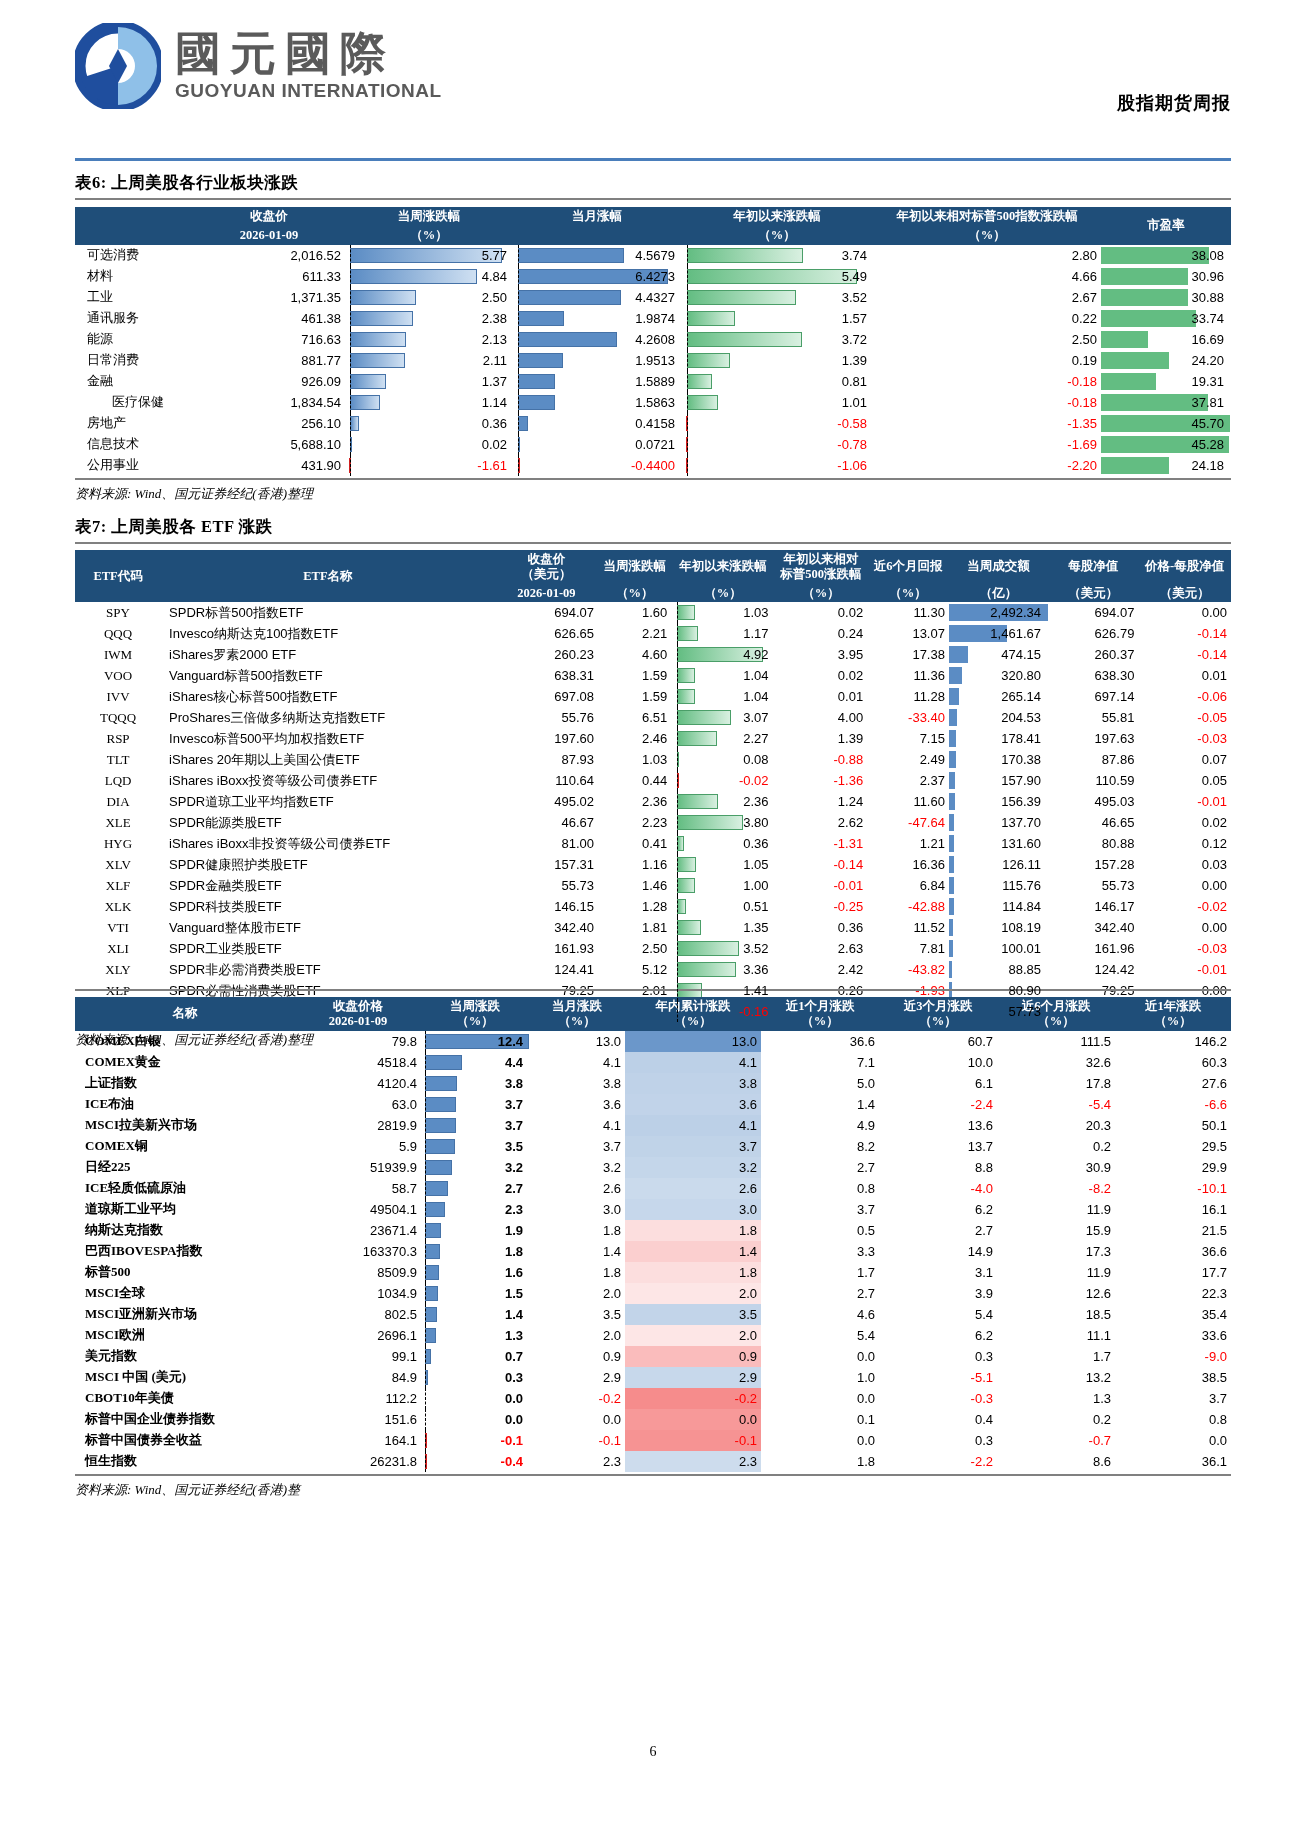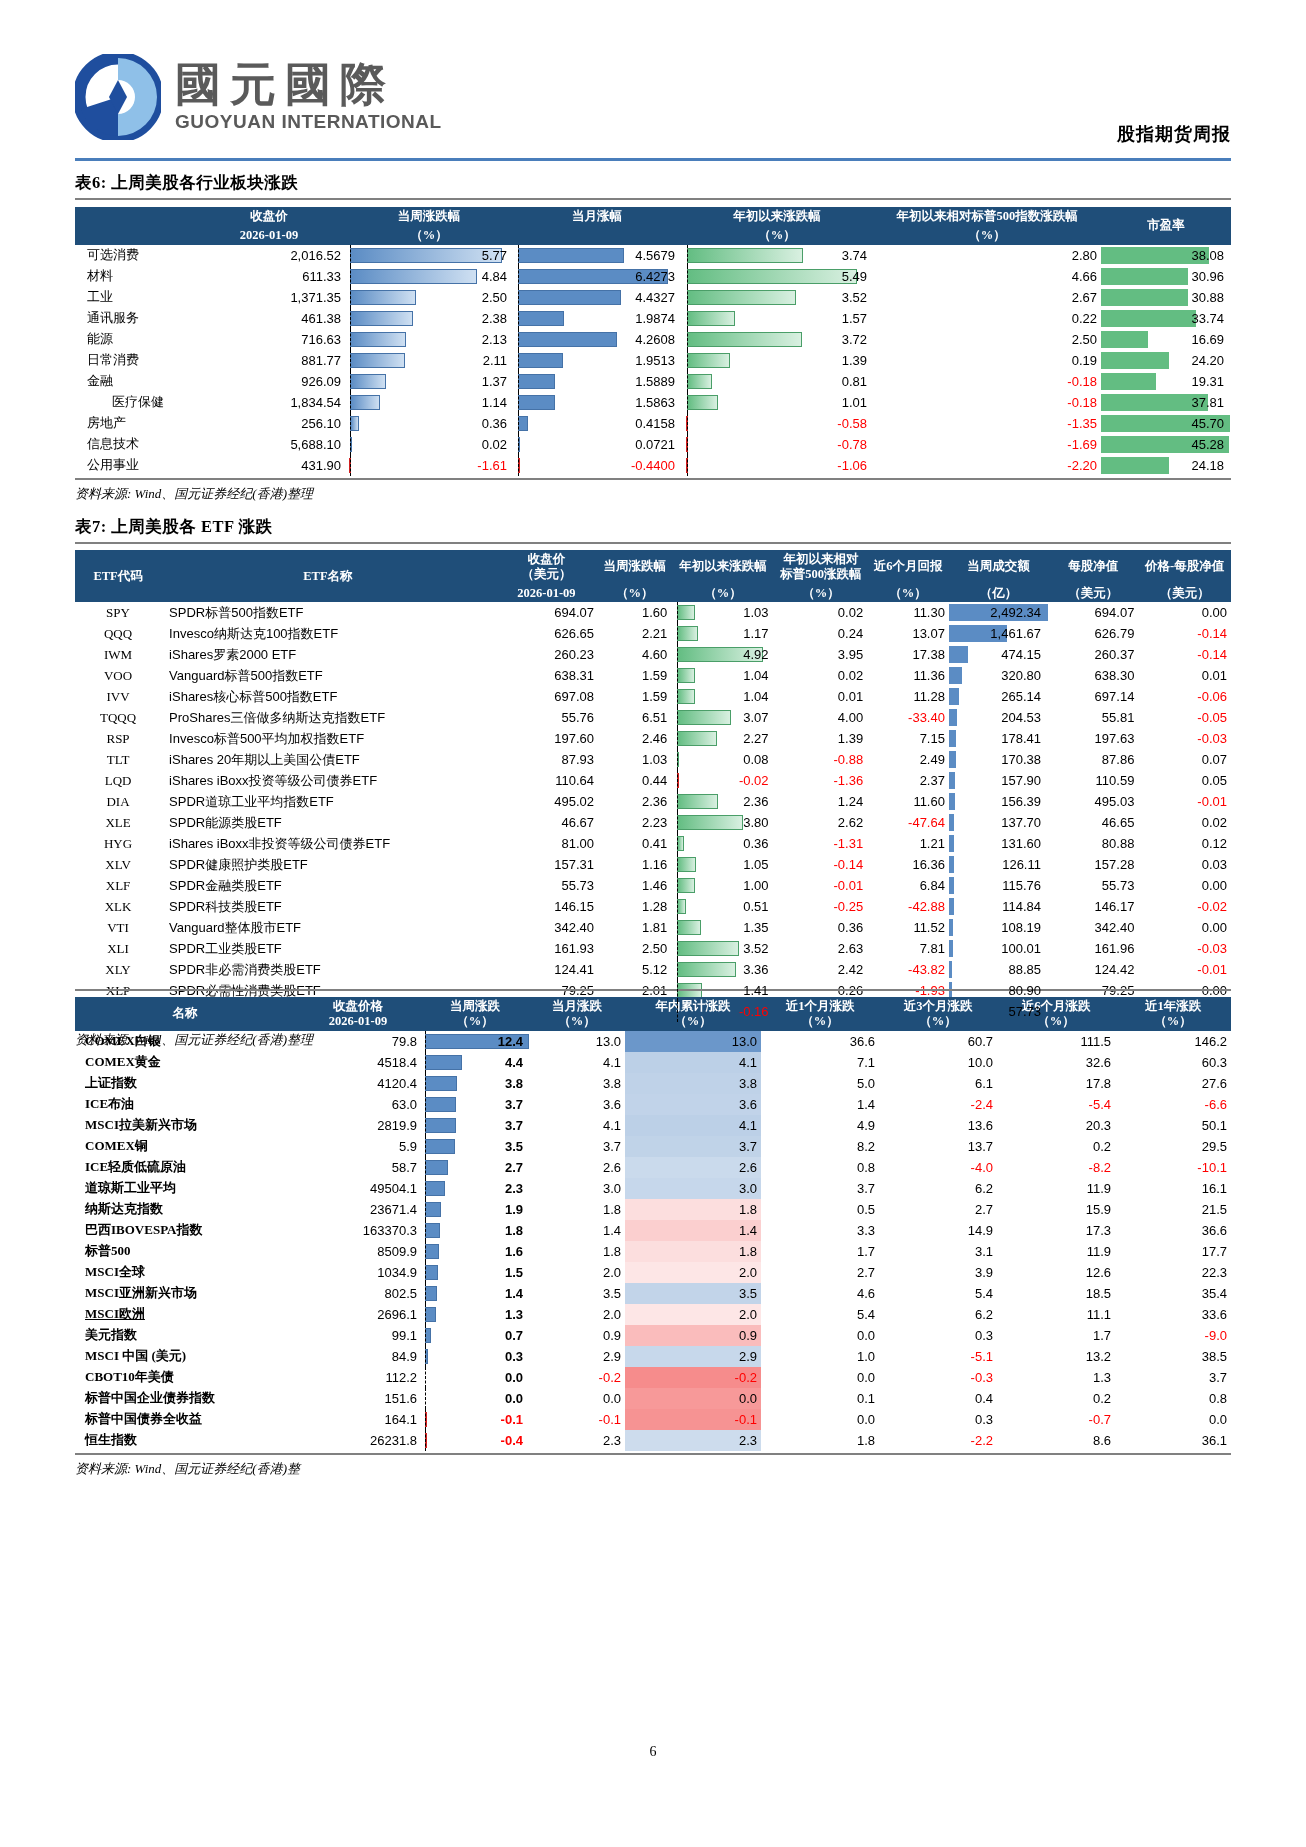--- a/index.html
+++ b/index.html
@@ -7,21 +7,21 @@
   body {
     width:1306px; height:1847px;
     background:#ffffff;
     font-family:"Liberation Serif", "DejaVu Serif", serif;
     color:#000;
     position:relative;
   }
   .page { position:absolute; left:0; top:0; width:1306px; height:1847px; }
 
   
-  .header { position:absolute; left:75px; top:44px; width:1156px; height:128px; }
+  .header { position:absolute; left:75px; top:13px; width:1156px; height:128px; }
   .logo-wrap { position:absolute; left:0; top:10px; display:flex; align-items:center; }
   .logo-mark { width:86px; height:86px; position:relative; }
   .report-type {
     position:absolute; right:0; top:78px;
     font-family:"Liberation Sans","DejaVu Sans",sans-serif;
     font-weight:bold; font-size:18px; letter-spacing:1px; color:#000;
   }
   .header-rule {
     position:absolute; left:75px; top:158px; width:1156px; height:3px;
     background:#4a7ebb;
@@ -989,20 +989,35 @@
               <span class="bv " style="font-weight: bold;">3.5</span>
             </td>
             <td class="num  ">3.7</td>
             <td class="heat " style="background: rgba(91, 140, 196, 0.384);">3.7</td>
             <td class="num  ">8.2</td>
             <td class="num  ">13.7</td>
             <td class="num  ">0.2</td>
             <td class="num  ">29.5</td>
           </tr>
           <tr>
+            <td class="nm" style="padding-left: 10px;">日经225</td>
+            <td class="num  ">51939.9</td>
+            <td class="bar-cell num bold">
+              <div class="axis" style="left: 4%;"></div>
+              <div class="bar bluef" style="left: 4%; width: 24.7742%;"></div>
+              <span class="bv " style="font-weight: bold;">3.2</span>
+            </td>
+            <td class="num  ">3.2</td>
+            <td class="heat " style="background: rgba(91, 140, 196, 0.357);">3.2</td>
+            <td class="num  ">2.7</td>
+            <td class="num  ">8.8</td>
+            <td class="num  ">30.9</td>
+            <td class="num  ">29.9</td>
+          </tr>
+          <tr>
             <td class="nm" style="padding-left: 10px;">ICE轻质低硫原油</td>
             <td class="num  ">58.7</td>
             <td class="bar-cell num bold">
               <div class="axis" style="left: 4%;"></div>
               <div class="bar bluef" style="left: 4%; width: 20.9032%;"></div>
               <span class="bv " style="font-weight: bold;">2.7</span>
             </td>
             <td class="num  ">2.6</td>
             <td class="heat " style="background: rgba(91, 140, 196, 0.325);">2.6</td>
             <td class="num  ">0.8</td>
@@ -1094,21 +1109,21 @@
               <span class="bv " style="font-weight: bold;">1.4</span>
             </td>
             <td class="num  ">3.5</td>
             <td class="heat " style="background: rgba(91, 140, 196, 0.373);">3.5</td>
             <td class="num  ">4.6</td>
             <td class="num  ">5.4</td>
             <td class="num  ">18.5</td>
             <td class="num  ">35.4</td>
           </tr>
           <tr>
-            <td class="nm" style="padding-left: 10px; text-decoration: underline;">MSCI欧洲</td>
+            <td class="nm" style="padding-left: 10px;">MSCI欧洲</td>
             <td class="num  ">2696.1</td>
             <td class="bar-cell num bold">
               <div class="axis" style="left: 4%;"></div>
               <div class="bar bluef" style="left: 4%; width: 10.0645%;"></div>
               <span class="bv " style="font-weight: bold;">1.3</span>
             </td>
             <td class="num  ">2.0</td>
             <td class="heat " style="background: rgba(240, 70, 70, 0.133);">2.0</td>
             <td class="num  ">5.4</td>
             <td class="num  ">6.2</td>

